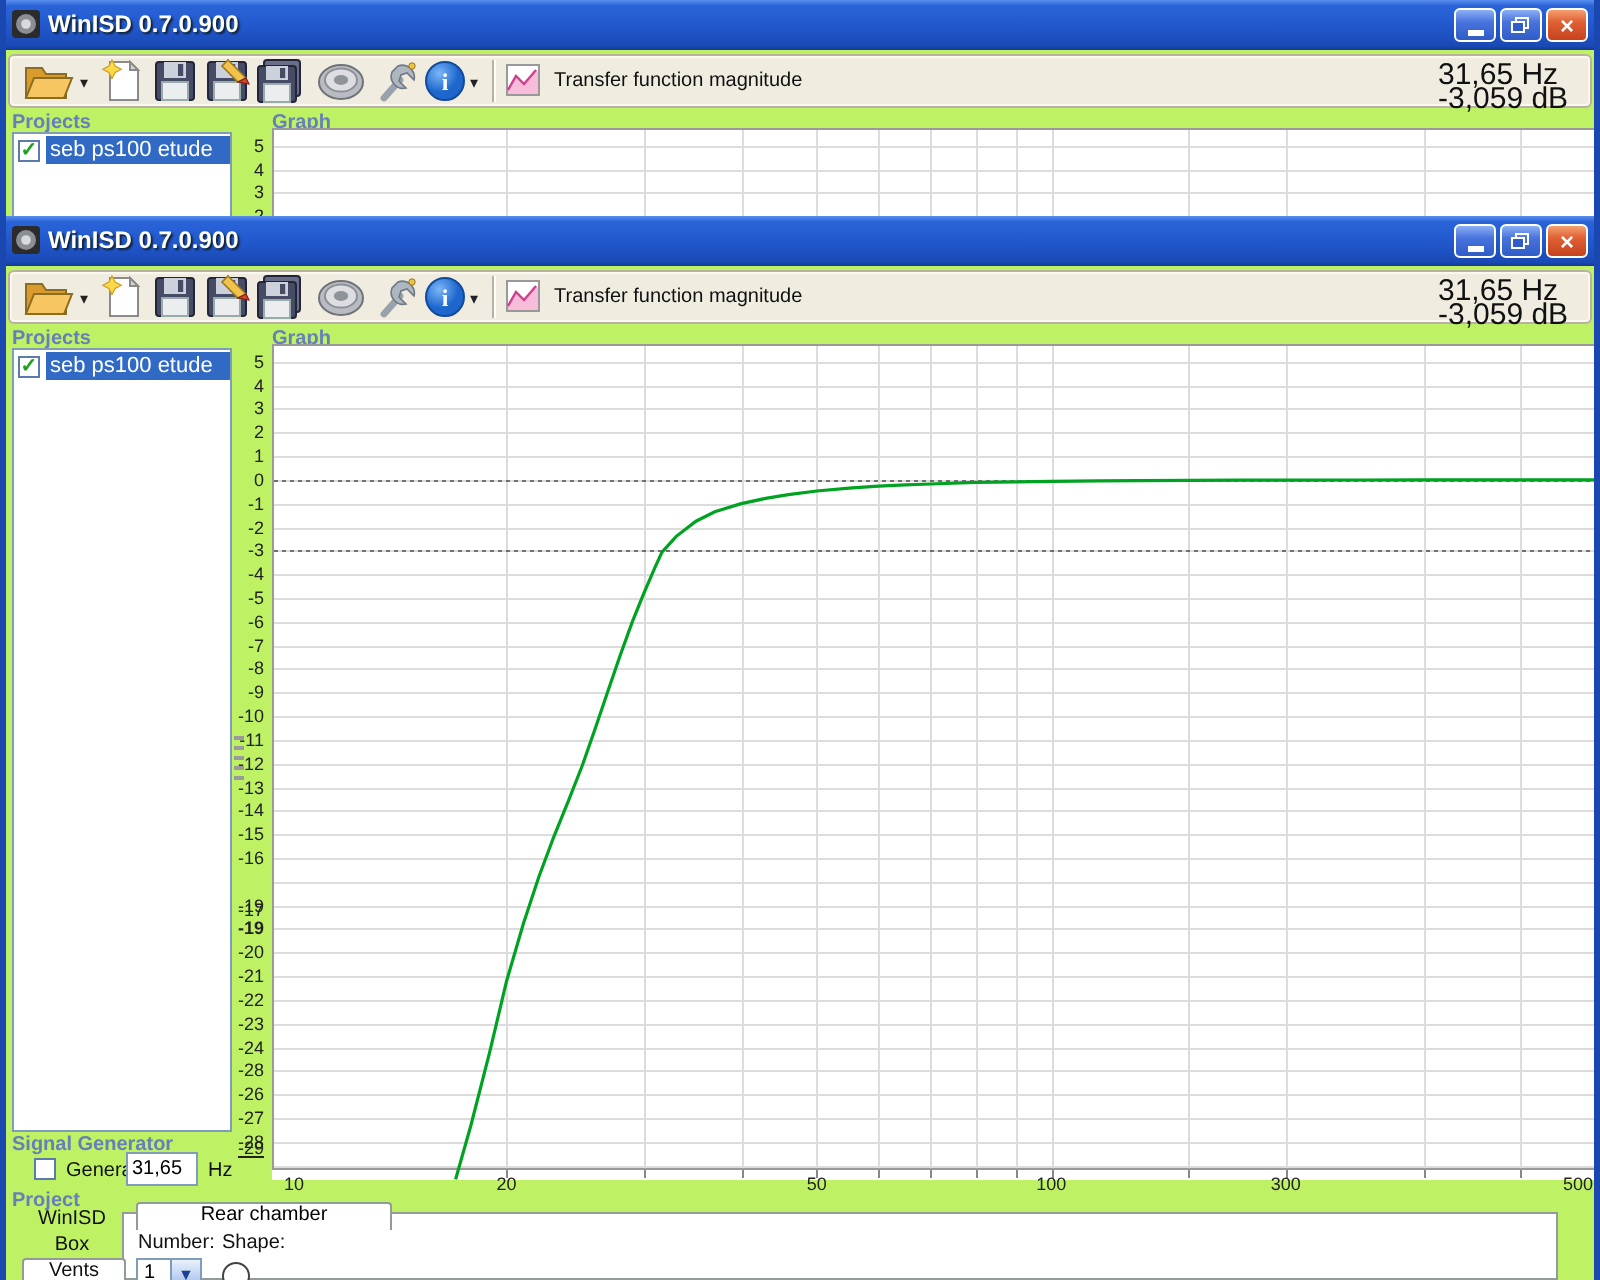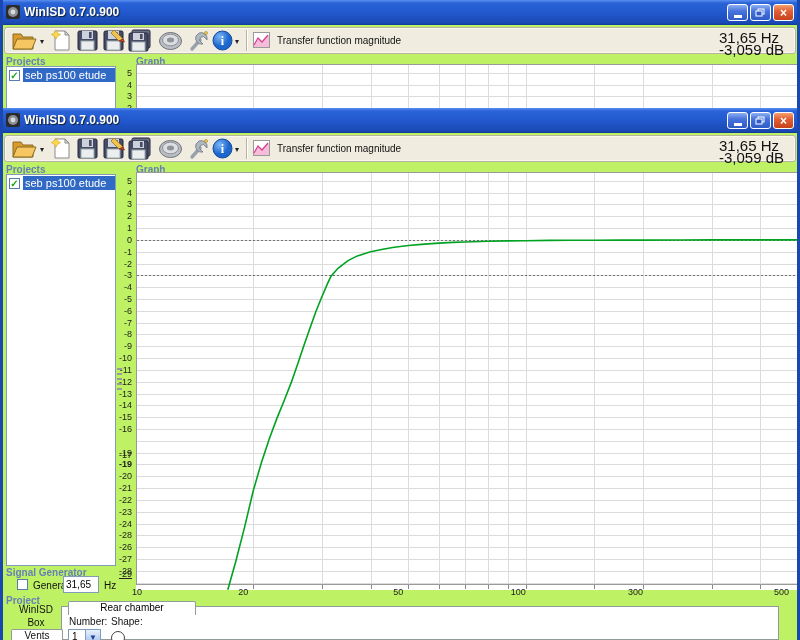--- a/index.html
+++ b/index.html
@@ -37,21 +37,21 @@
   .cb{width:11px;height:11px;background:#fff;border:1px solid #5a7bac;box-sizing:border-box;
       margin:0 3px 0 2px;display:flex;align-items:center;justify-content:center;flex:none;}
   .cb .chk{color:#1ca41c;font-size:10px;font-weight:bold;line-height:9px;}
   .lb-sel{flex:1;background:#316AC5;color:#fff;height:14px;line-height:14px;padding-left:2px;font-size:11px;}
   
   .graph-block{position:absolute;left:113px;width:686px;}
   .ylabels{position:absolute;left:0;top:0;width:18px;height:413px;}
   .ylab{position:absolute;right:2px;width:16px;height:10px;line-height:10px;font-size:9px;text-align:right;color:#222;}
   svg.plot{position:absolute;left:20px;top:0;background:#fff;}
   .xlabels{position:absolute;left:20px;top:415px;width:662px;height:12px;}
-  .xlab{position:absolute;top:0;width:30px;text-align:left;font-size:9px;color:#222;}
+  .xlab{position:absolute;top:0;width:30px;text-align:center;font-size:9px;color:#222;}
   .grip{position:absolute;width:5px;height:22px;
     background:repeating-linear-gradient(180deg,#9a9a9a 0 2px,transparent 2px 5px);}
   
   .field{position:absolute;background:#fff;border:1px solid #7f9db9;box-sizing:border-box;
     font-size:10px;padding:1px 2px;font-family:"Liberation Sans",sans-serif;}
   .smalltext{position:absolute;font-size:10px;color:#111;}
   .vtab{position:absolute;left:8px;width:50px;height:13px;text-align:center;font-size:10px;color:#111;}
   .vtab.sel{background:#fff;border:1px solid #919b9c;border-bottom:none;border-radius:2px 2px 0 0;height:14px;}
   .bpanel{position:absolute;left:58px;width:718px;background:#fff;border:1px solid #919b9c;box-sizing:border-box;}
   .htab{position:absolute;left:65px;width:126px;height:13px;background:#fff;border:1px solid #919b9c;

